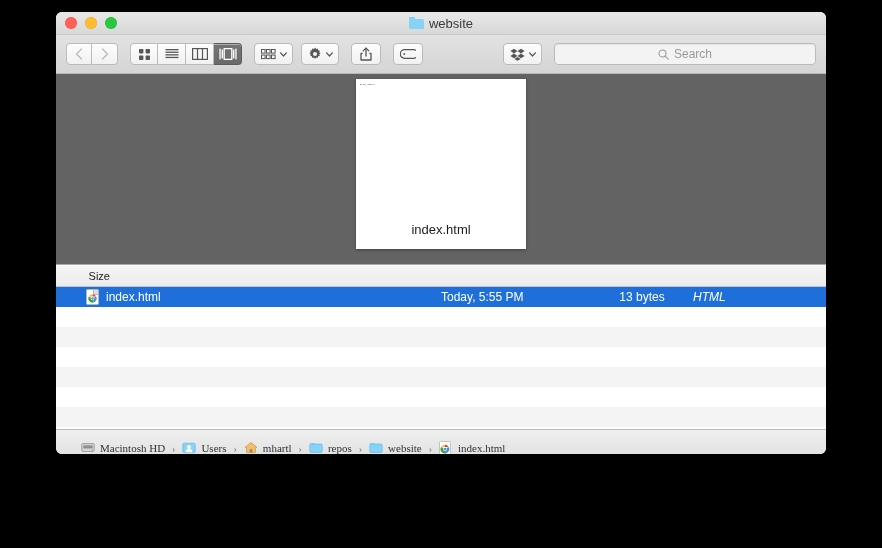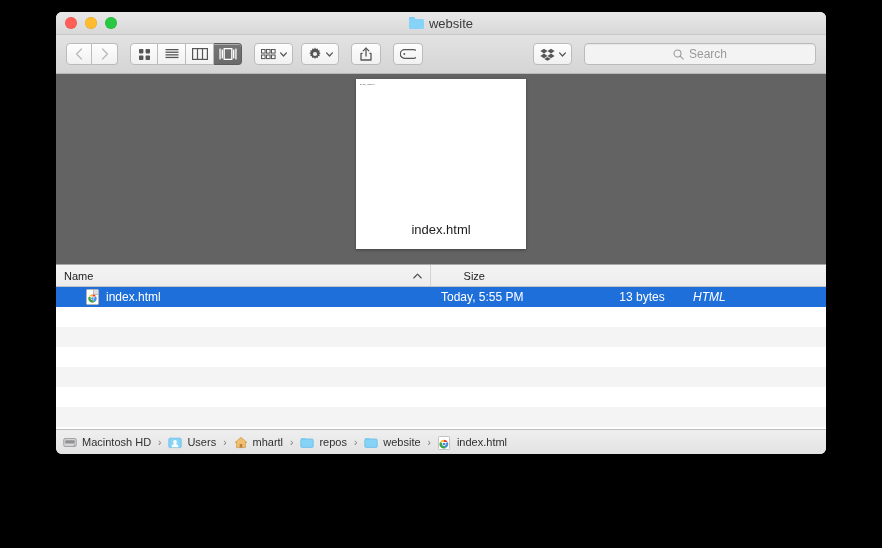--- a/index.html
+++ b/index.html
@@ -142,21 +142,21 @@
   }
 
   .plain-btn { width: 30px; }
 
   .gap-8  { width: 8px; flex: none; }
   .gap-12 { width: 12px; flex: none; }
   .spacer { flex: 1 1 auto; }
 
   
   .search-field {
-    width: 232px;
+    width: 262px;
     height: 22px;
     box-sizing: border-box;
     background: #f4f3f4;
     border: 1px solid #bcbabc;
     border-radius: 4px;
     display: flex;
     align-items: center;
     justify-content: center;
     gap: 5px;
     box-shadow: inset 0 1px 1px rgba(0,0,0,0.06);
@@ -289,26 +289,27 @@
     bottom: 1px;
     width: 9px; height: 9px;
   }
 
   
   .pathbar {
     height: 24px;
     background: linear-gradient(to bottom, #f0eff0, #e4e3e4);
     border-top: 1px solid #bdbcbd;
     display: flex;
-    align-items: center;
-    padding-left: 7px;
+    align-items: flex-end;
+    padding-left: 25px;
     gap: 0;
     flex: none;
     font-size: 11px;
     color: #303030;
+    font-family: Liberation Serif, serif;
   }
   .path-item {
     display: flex;
     align-items: center;
     gap: 5px;
   }
   .path-sep {
     color: #7c7c7c;
     font-size: 10px;
     margin: 0 7px;
@@ -462,26 +463,20 @@
   </div>
 
   <div class="coverflow">
     <div class="preview-card">
       <div class="preview-tinytext">hello, world!</div>
       <div class="preview-filename">index.html</div>
     </div>
   </div>
 
   <div class="col-headers">
-    <div class="col-h name">
-      <span>Name</span>
-      <svg class="sort-chevron" viewBox="0 0 9 6" aria-hidden="true">
-        <path d="M0.8 5 L4.5 1.2 L8.2 5" fill="none" stroke="#4a4a4a" stroke-width="1.1" stroke-linecap="round" stroke-linejoin="round"></path>
-      </svg>
-    </div>
     <div class="col-h size">
       <span>Size</span>
     </div>
   </div>
 
   <div class="file-list">
 
     <div class="row selected">
       <div class="cell name">
         <span class="doc-icon">

